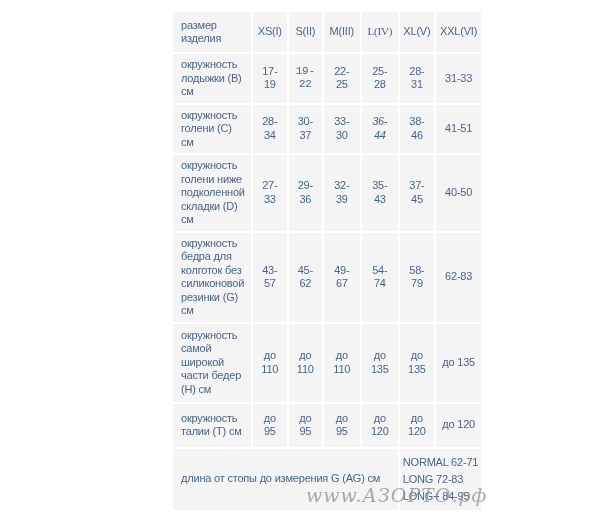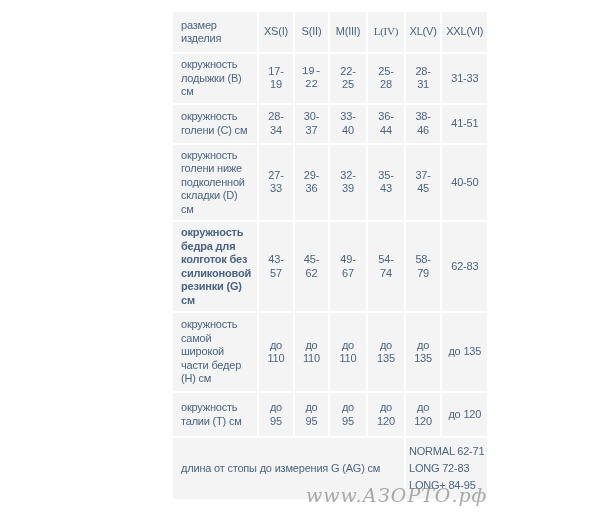--- a/index.html
+++ b/index.html
@@ -88,43 +88,43 @@
 31</td>
         <td class="value-cell" style="width: 39px;">31-33</td>
       </tr>
       <tr style="height: 38px;">
         <td class="label-cell" style="width: 58px;">окружность голени (C) см</td>
         <td class="value-cell" style="width: 28px;">28-
 34</td>
         <td class="value-cell" style="width: 27px;">30-
 37</td>
         <td class="value-cell" style="width: 30px;">33-
-40</td>
-        <td class="value-cell" style="width: 30px;">36-
+30</td>
+        <td class="value-cell" style="width: 30px; font-style: italic;">36-
 44</td>
         <td class="value-cell" style="width: 28px;">38-
 46</td>
         <td class="value-cell" style="width: 39px;">41-51</td>
       </tr>
       <tr style="height: 69px;">
         <td class="label-cell" style="width: 58px;">окружность голени ниже подколенной складки (D) см</td>
         <td class="value-cell" style="width: 28px;">27-
 33</td>
         <td class="value-cell" style="width: 27px;">29-
 36</td>
         <td class="value-cell" style="width: 30px;">32-
 39</td>
         <td class="value-cell" style="width: 30px;">35-
 43</td>
         <td class="value-cell" style="width: 28px;">37-
 45</td>
         <td class="value-cell" style="width: 39px;">40-50</td>
       </tr>
       <tr style="height: 87px;">
-        <td class="label-cell" style="width: 58px; font-weight: bold;">окружность бедра для колготок без силиконовой резинки (G) см</td>
+        <td class="label-cell" style="width: 58px;">окружность бедра для колготок без силиконовой резинки (G) см</td>
         <td class="value-cell" style="width: 28px;">43-
 57</td>
         <td class="value-cell" style="width: 27px;">45-
 62</td>
         <td class="value-cell" style="width: 30px;">49-
 67</td>
         <td class="value-cell" style="width: 30px;">54-
 74</td>
         <td class="value-cell" style="width: 28px;">58-
 79</td>

